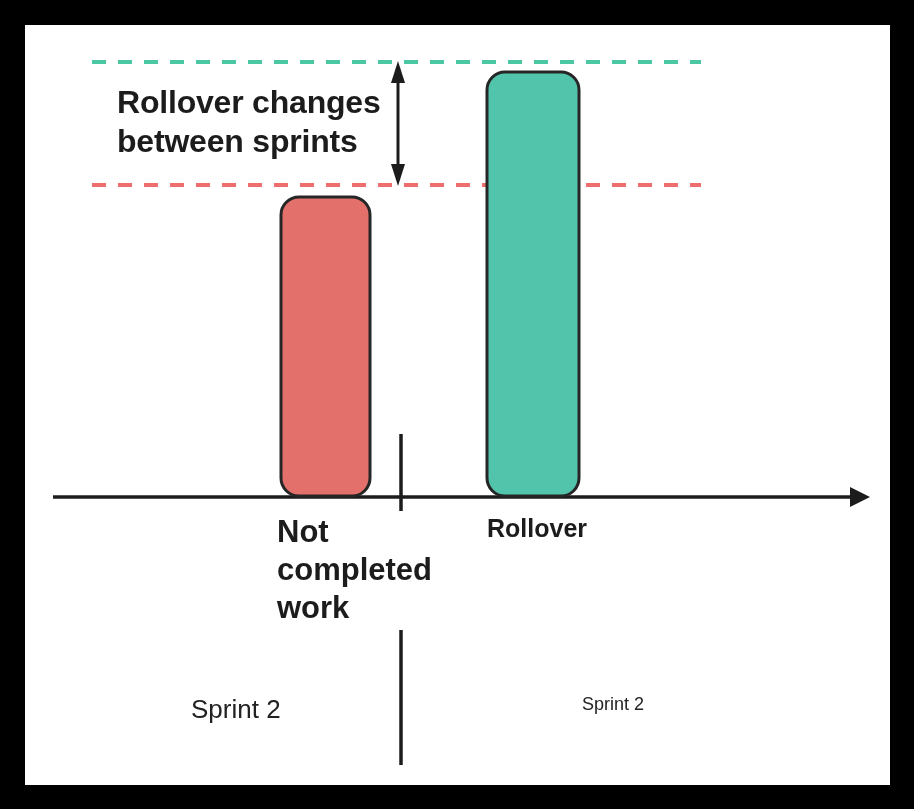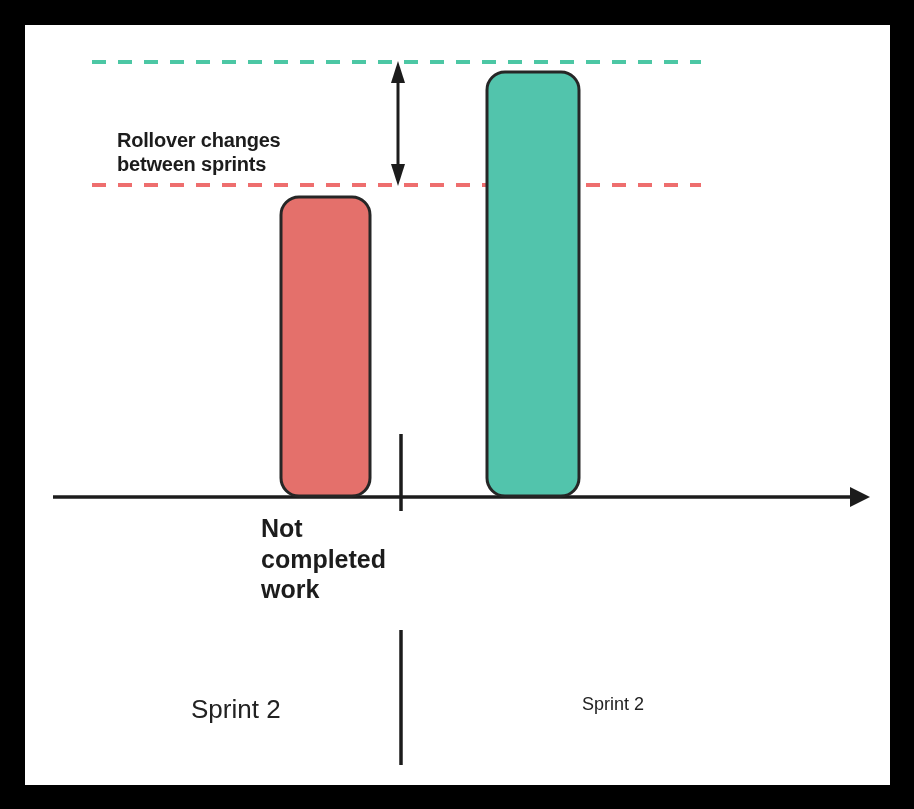--- a/index.html
+++ b/index.html
@@ -37,29 +37,28 @@
   }
   .label {
     position: absolute;
     color: #1c1c1c;
     white-space: pre-line;
     line-height: 1.22;
   }
   #annotation-text {
     left: 92px;
     top: 58px;
-    font-size: 20px;
+    font-size: 32px;
     font-weight: bold;
     letter-spacing: -0.2px;
-    margin-top: 45px;
   }
   #bar-label-not-completed {
-    left: 236px;
+    left: 252px;
     top: 488px;
-    font-size: 25px;
+    font-size: 31px;
     font-weight: bold;
     width: 160px;
   }
   #bar-label-rollover {
     left: 462px;
     top: 488px;
     font-size: 25px;
     font-weight: bold;
   }
   #sprint-1-label {
@@ -109,19 +108,20 @@
       <rect x="462" y="47" width="92" height="424" rx="18" ry="18" fill="#52C4AC" stroke="#262626" stroke-width="3"></rect>
     </svg>
 
     <div class="label" id="annotation-text">Rollover changes
 between sprints</div>
 
     <div class="label" id="bar-label-not-completed">Not
 completed
 work</div>
 
+    <div class="label" id="bar-label-rollover">Rollover</div>
 
     <div class="label" id="sprint-1-label">Sprint 2</div>
 
     <div class="label" id="sprint-2-label">Sprint 2</div>
 
   </div>
 </div>
 
 </body></html>

